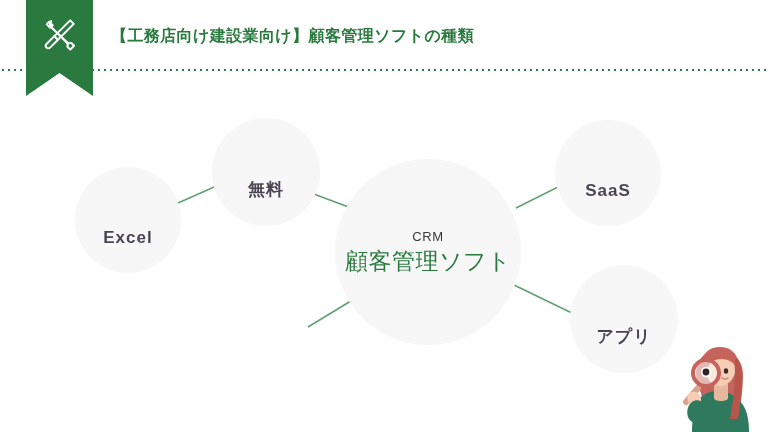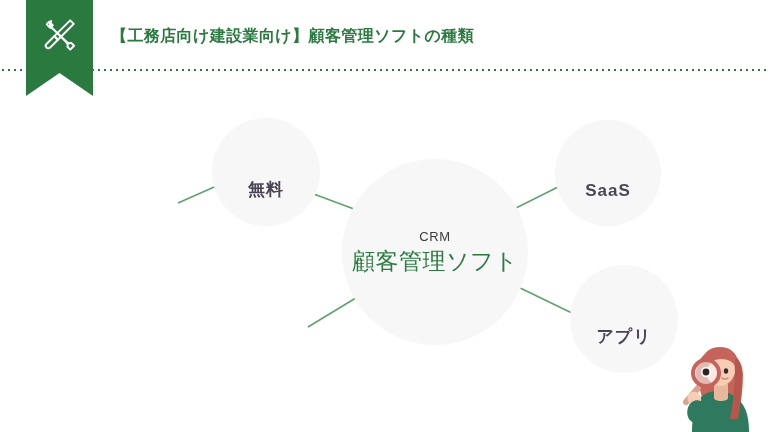--- a/index.html
+++ b/index.html
@@ -148,35 +148,38 @@
   <svg id="edge-layer" viewBox="0 0 768 432">
     <g stroke="#5ea06f" stroke-width="1.5" fill="none">
       <line x1="178" y1="203" x2="230" y2="180"></line>
       <line x1="303" y1="190" x2="362" y2="212"></line>
       <line x1="516" y1="208" x2="572" y2="180"></line>
       <line x1="514" y1="285" x2="576" y2="315"></line>
       <line x1="308" y1="327" x2="364" y2="293"></line>
     </g>
   </svg>
 
+  <div class="node" style="left:75px; top:167px; width:106px; height:106px;">
+    <span class="node-label">Excel</span>
+  </div>
 
   <div class="node" style="left:212px; top:118px; width:108px; height:108px;">
     <span class="node-label">無料</span>
   </div>
 
   <div class="node" style="left:555px; top:120px; width:106px; height:106px;">
     <span class="node-label">SaaS</span>
   </div>
 
 
   <div class="node" style="left:570px; top:265px; width:108px; height:108px;">
     <span class="node-label">アプリ</span>
   </div>
 
-  <div class="node" id="node-center" style="left:342px; top:159px; width:186px; height:186px;">
+  <div class="node" id="node-center" style="left:335px; top:159px; width:186px; height:186px;">
     <span id="center-sub">CRM</span>
     <span id="center-main">顧客管理ソフト</span>
   </div>
 </div>
 
 <svg id="character" viewBox="0 0 90 92">
 
   <path d="M18 34c0-14 9-24 23-24s24 10 24 25c0 13-2 26-4 40-1 9-2 14-2 17H22c2-12 3-24 2-34-1-8-6-14-6-24z" fill="#c4645a"></path>
 
   <path d="M22 58c4-4 10-7 17-7 12 0 21 6 26 14 4 6 6 15 6 27H14c0-15 3-28 8-34z" fill="#2f7a5e"></path>

